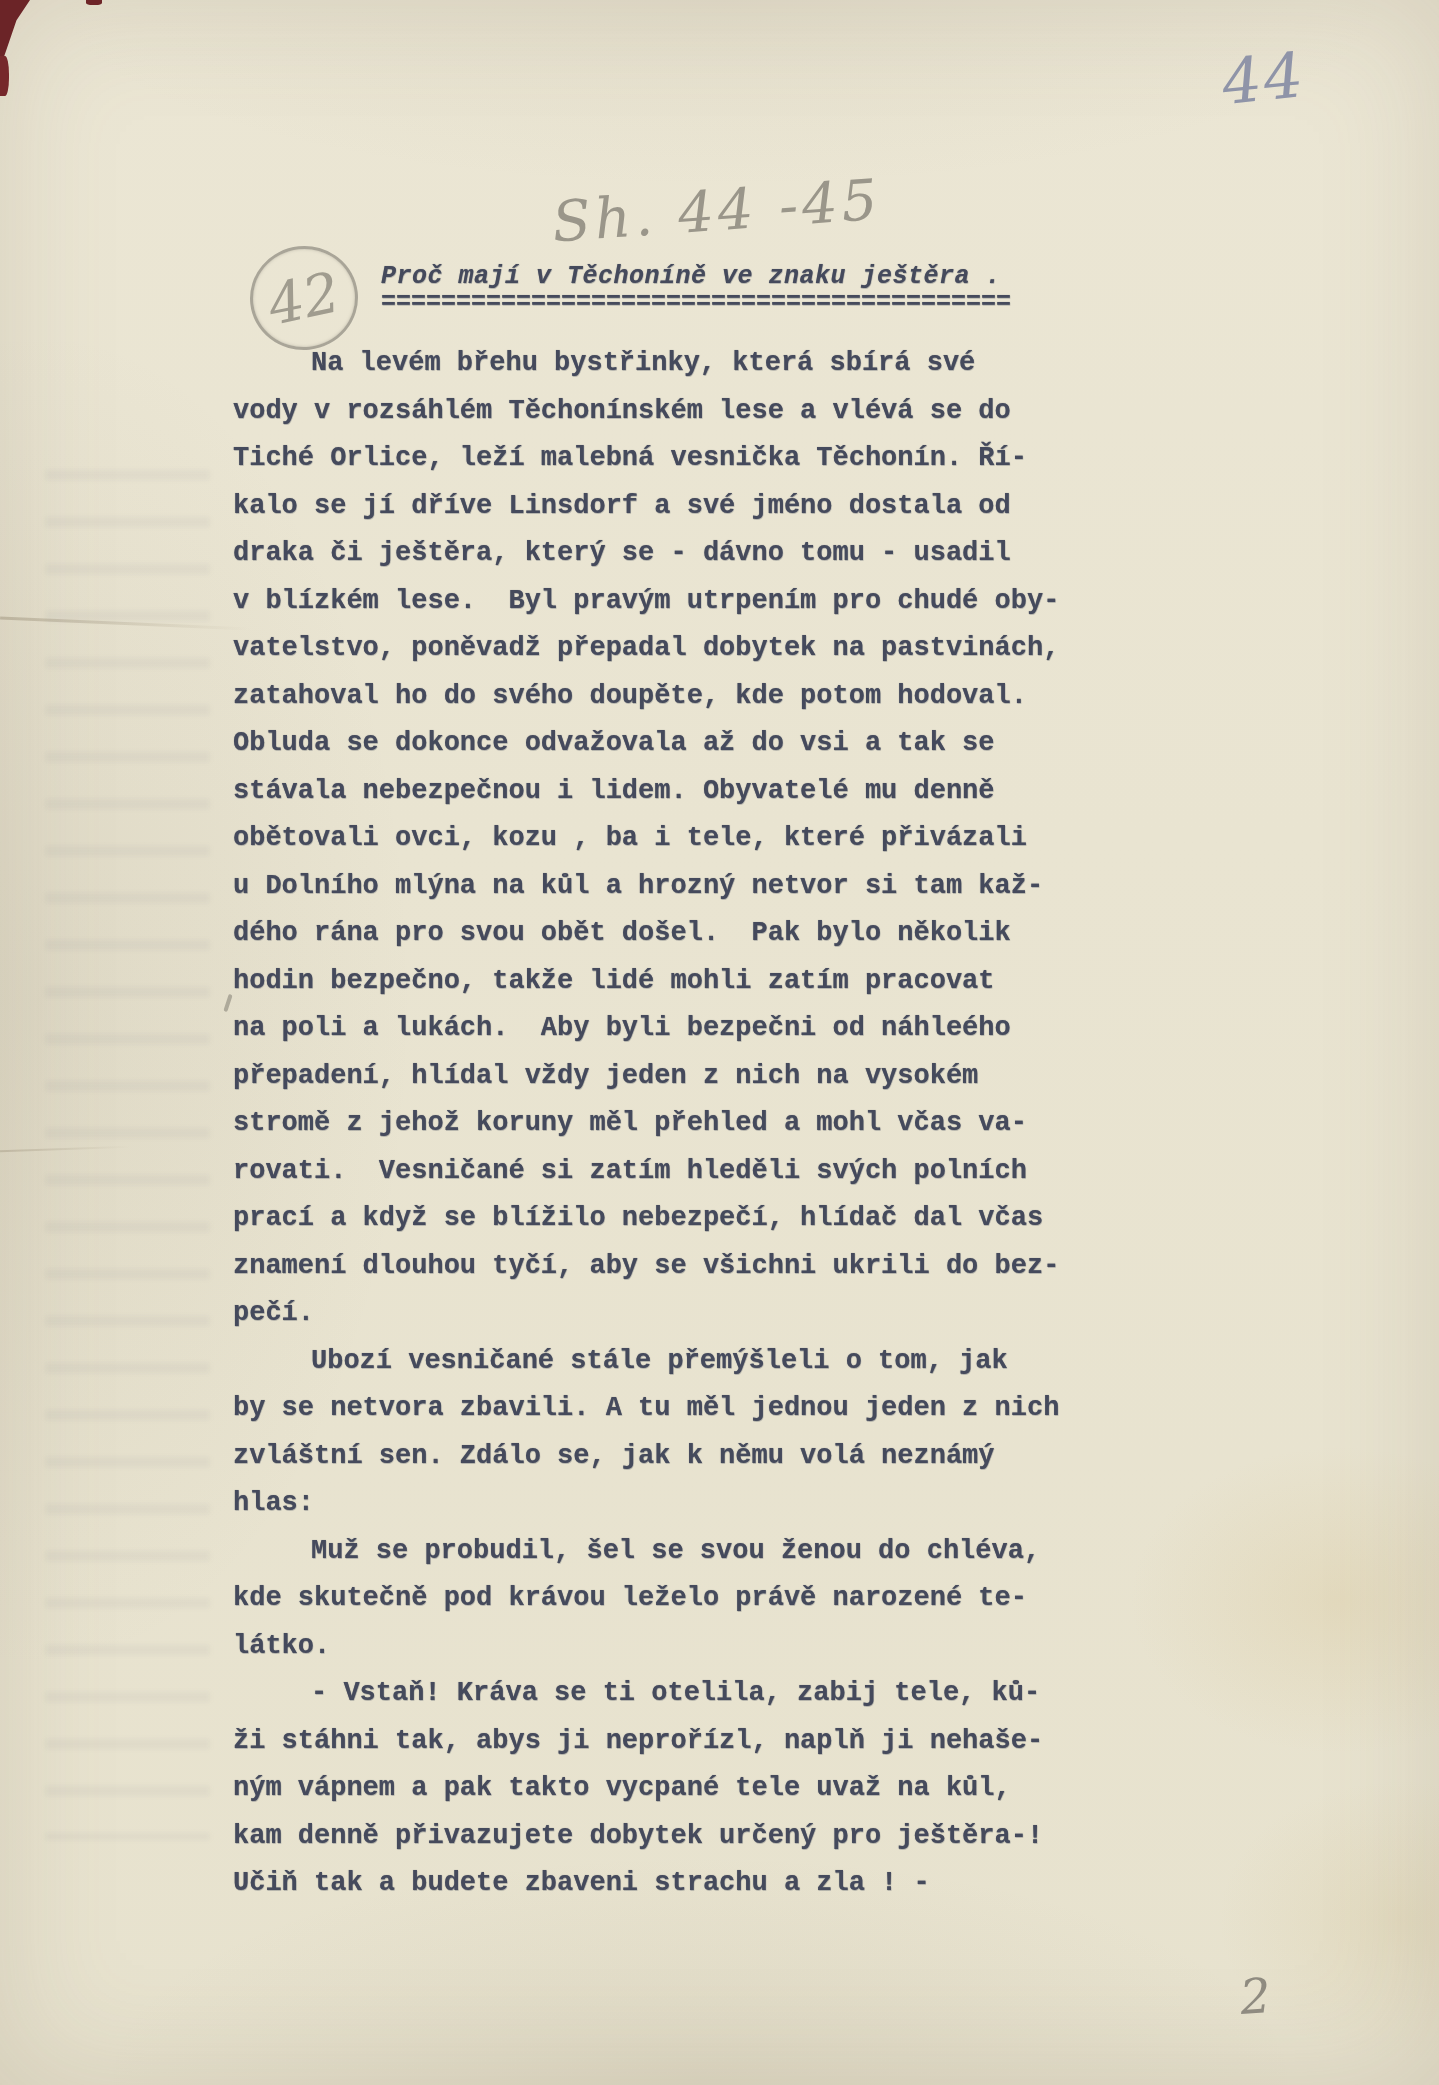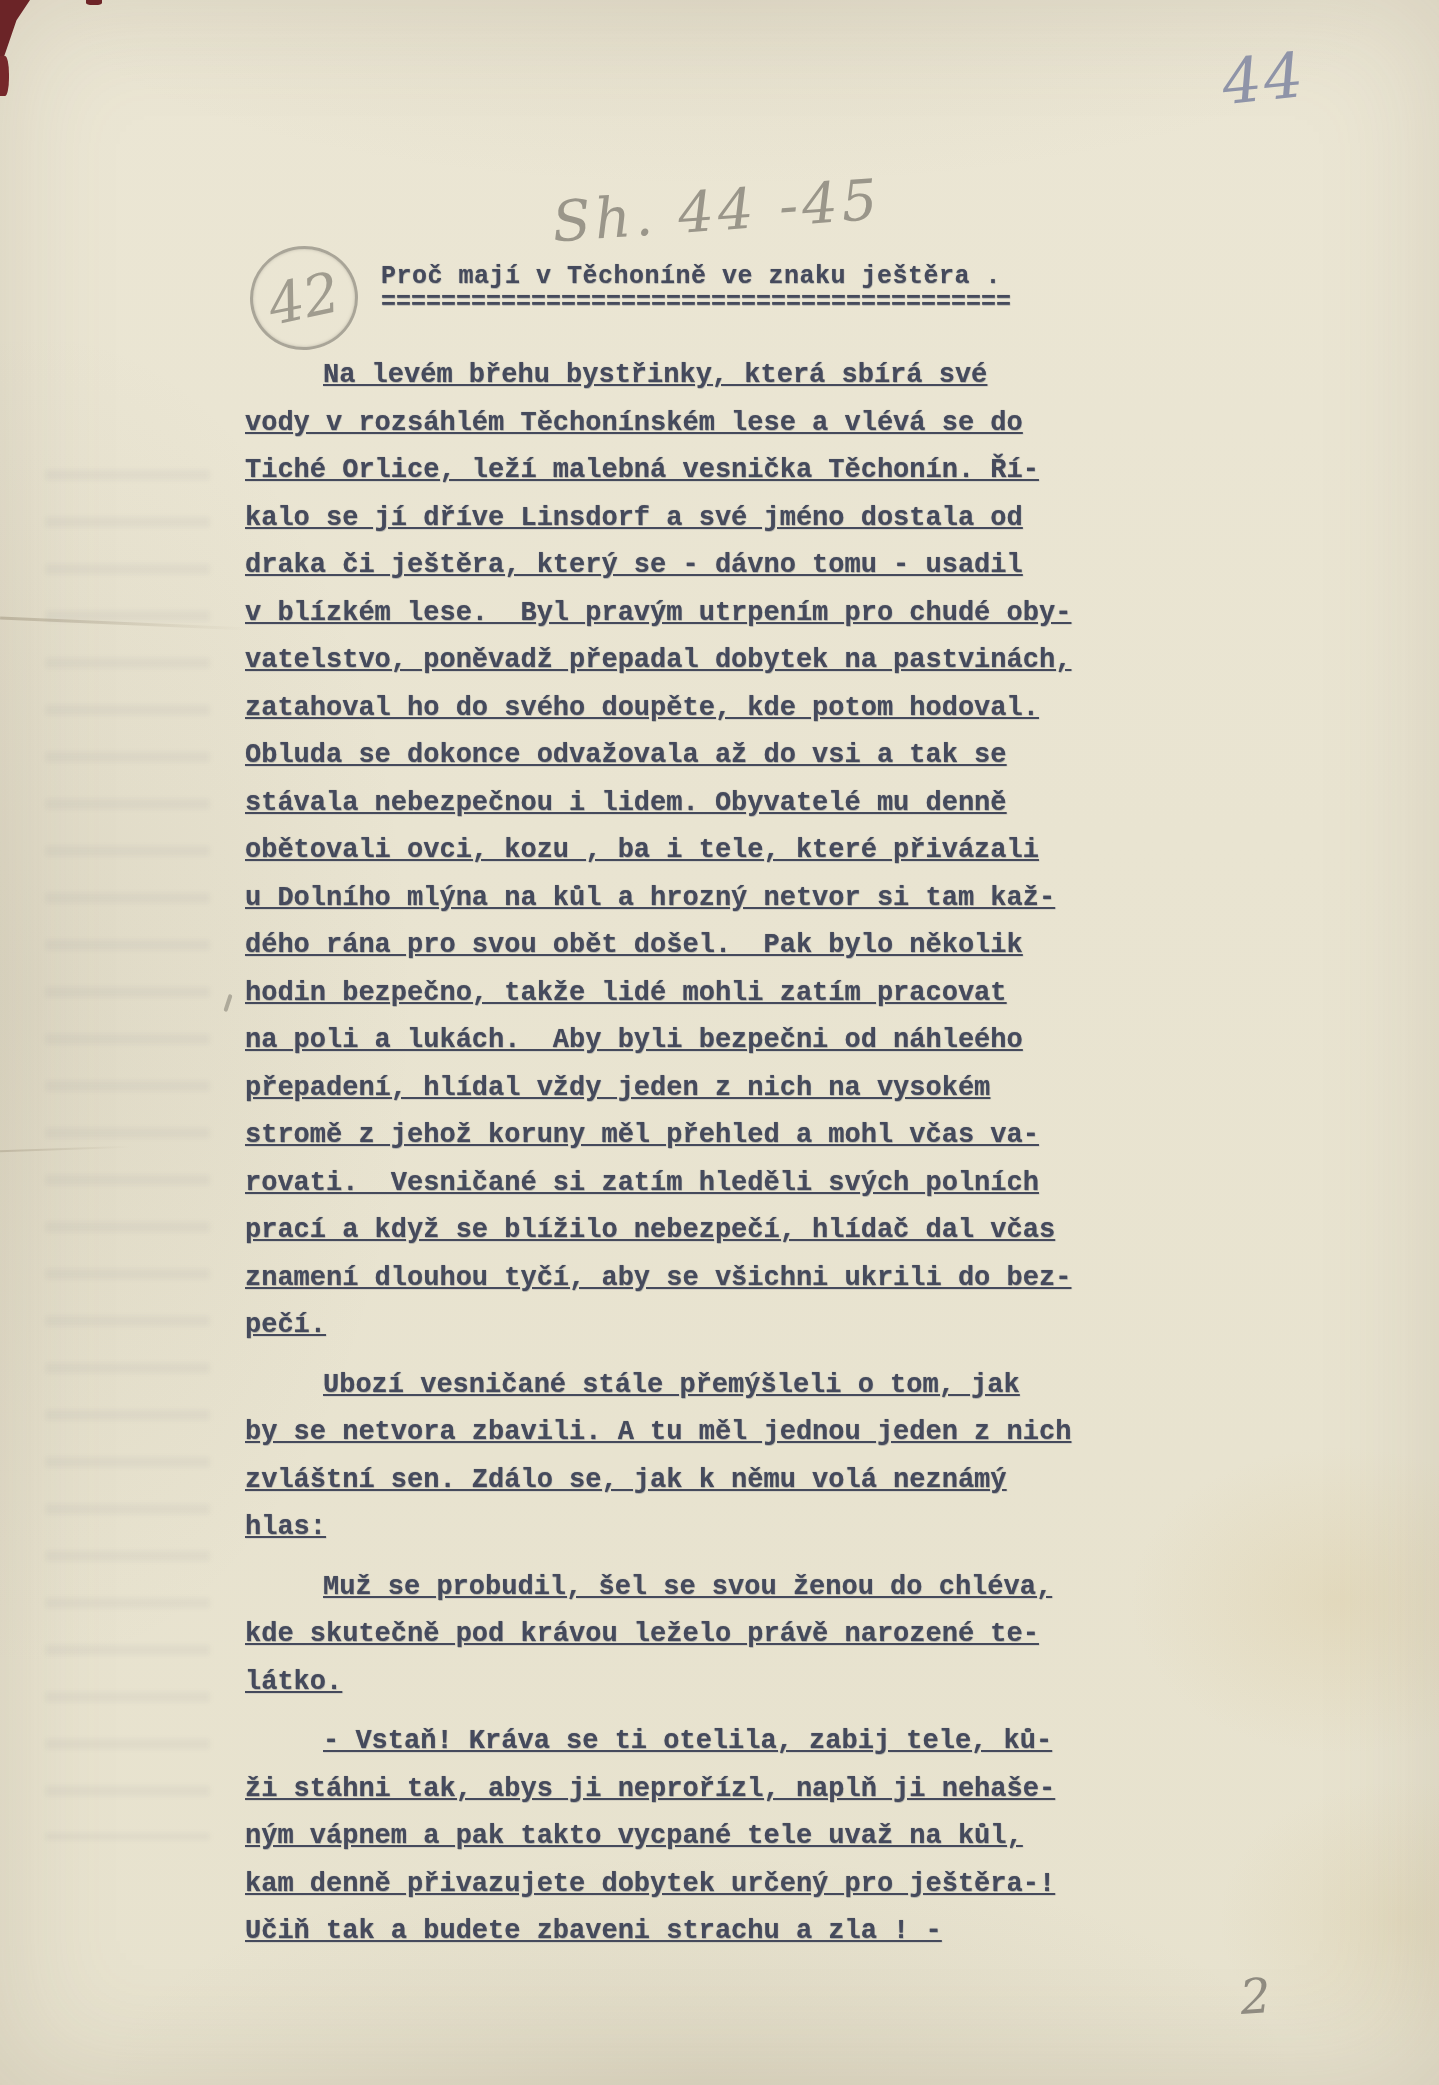--- a/index.html
+++ b/index.html
@@ -56,27 +56,27 @@
     transform: rotate(-2deg);
   }
   
   .typed {
     font-family: "Liberation Mono", "DejaVu Sans Mono", monospace;
     font-weight: 700;
     color: #454a5c;
     text-shadow: 0 0 1px rgba(69,74,92,0.55), 0.5px 0.5px 0.5px rgba(69,74,92,0.25);
   }
   .title-block { position: absolute; left: 381px; top: 260px; }
-  .doc-title { font-size: 25px; line-height: 34px; letter-spacing: 0.5px; white-space: pre; }
+  .doc-title { font-size: 25px; line-height: 34px; letter-spacing: 0.5px; white-space: pre; font-style: italic; }
   .title-underline { font-size: 25px; line-height: 18px; letter-spacing: 0px; white-space: pre; }
   .doc-body {
     position: absolute; left: 233px; top: 340px; width: 920px;
     font-size: 27px; line-height: 47.5px;
   }
-  .doc-body p { margin: 12px; text-indent: 78px; white-space: pre-wrap; text-decoration: underline; }
+  .doc-body p { margin: 0; text-indent: 78px; white-space: pre-wrap; }
   
   .hw {
     position: absolute;
     font-family: "DejaVu Serif", serif;
     font-style: italic;
     color: #9a968a;
   }
   .hw-reference { left: 552px; top: 178px; font-size: 56px; transform: rotate(-4deg); letter-spacing: 4px; }
   .hw-corner { left: 1222px; top: 42px; font-size: 62px; color: #8f94a8; transform: rotate(-6deg); letter-spacing: 2px; }
   .hw-page-number { left: 1240px; top: 1968px; font-size: 48px; color: #8f8b80; transform: rotate(-4deg); }

